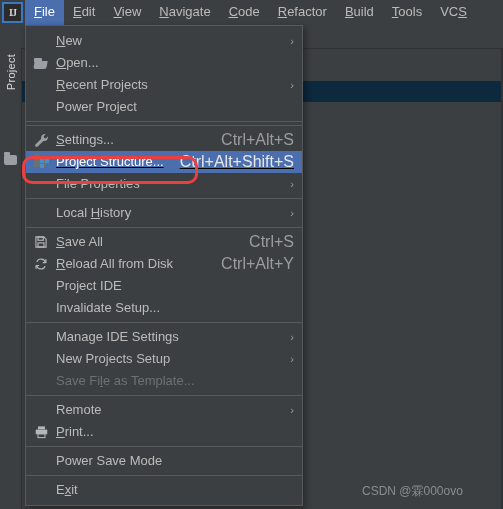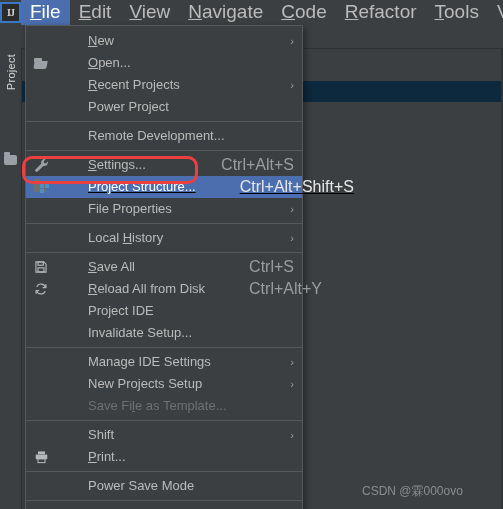--- a/index.html
+++ b/index.html
@@ -40,21 +40,21 @@
     border: 2px solid #3b78c3;
     background: #2b2b2b;
     color: #d6d6d6;
     font-size: 10px;
     font-weight: bold;
     font-family: "Liberation Serif", serif;
     display: flex; align-items: center; justify-content: center;
     letter-spacing: -1px;
   }
   .menubar .mitem {
-    font-size: 19px;
+    font-size: 13px;
     color: #bbbbbb;
     padding: 4px 9px 5px 9px;
     line-height: 16px;
     white-space: nowrap;
   }
   .menubar .mitem.active {
     background: #4b6eaf;
     color: #ffffff;
   }
   .menubar .mitem u { text-decoration: underline; }
@@ -207,21 +207,20 @@
     box-sizing: border-box;
   }
   .row {
     position: relative;
     height: 22px;
     display: flex;
     align-items: center;
     padding: 0 8px 0 0;
     box-sizing: border-box;
     cursor: default;
-    gap: 32px;
   }
   .row .icon-slot {
     width: 30px;
     min-width: 30px;
     height: 22px;
     display: flex;
     align-items: center;
     justify-content: center;
   }
   .row .label {
@@ -338,20 +337,21 @@
     <div class="ij-logo">
       <div class="glyph">IJ</div>
     </div>
     <div id="menubar-items" style="display:flex;align-items:center;">
         <div class="mitem active"><u>F</u>ile</div>
         <div class="mitem"><u>E</u>dit</div>
         <div class="mitem"><u>V</u>iew</div>
         <div class="mitem"><u>N</u>avigate</div>
         <div class="mitem"><u>C</u>ode</div>
         <div class="mitem"><u>R</u>efactor</div>
+        <div class="mitem"><u>B</u>uild</div>
         <div class="mitem"><u>T</u>ools</div>
         <div class="mitem">VC<u>S</u></div>
       </div>
   </div>
 
   <div class="proj-header">
     <div class="proj-icon">
       <div class="back"></div>
         <div class="front"></div>
     </div>
@@ -432,24 +432,20 @@
         <div class="row">
           <div class="icon-slot"></div>
           <div class="label"><u>R</u>ecent Projects</div>
           <div class="arrow">›</div>
         </div>
         <div class="row">
           <div class="icon-slot"></div>
           <div class="label">Power Project</div>
         </div>
         <div class="separator"></div>
-        <div class="row">
-          <div class="icon-slot"></div>
-          <div class="label">Remote Development...</div>
-        </div>
         <div class="separator"></div>
         <div class="row">
           <div class="icon-slot">
             <span>
               <svg class="ic-wrench" viewBox="0 0 16 16" fill="currentColor">
                 <path d="M11.6 1.1a4 4 0 0 0-3.9 5.0L1.6 12.2a1.3 1.3 0 0 0 0 1.9l0.4 0.4a1.3 1.3 0 0 0 1.9 0l6.1-6.1a4 4 0 0 0 4.9-4.8l-2.2 2.2-1.9-0.5-0.5-1.9 2.1-2.1a4 4 0 0 0-0.8-0.2z"></path>
               </svg>
             </span>
           </div>
           <div class="label"><u>S</u>ettings...</div>
@@ -525,21 +521,21 @@
           <div class="label">New Projects Setup</div>
           <div class="arrow">›</div>
         </div>
         <div class="row disabled">
           <div class="icon-slot"></div>
           <div class="label">Save Fi<u>l</u>e as Template...</div>
         </div>
         <div class="separator"></div>
         <div class="row">
           <div class="icon-slot"></div>
-          <div class="label">Shift</div>
+          <div class="label">Remote</div>
           <div class="arrow">›</div>
         </div>
         <div class="row">
           <div class="icon-slot">
             <span>
               <svg class="ic-print" viewBox="0 0 16 16" fill="currentColor">
                 <rect x="4" y="1.6" width="8" height="3.2"></rect>
                 <rect x="1.4" y="5.2" width="13.2" height="5.4" rx="1"></rect>
                 <rect x="4" y="10" width="8" height="4.4" fill="none" stroke="currentColor" stroke-width="1.2"></rect>
               </svg>

